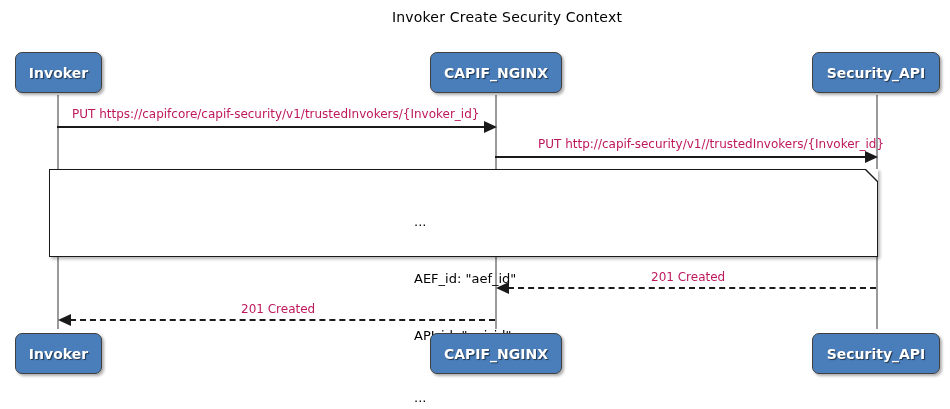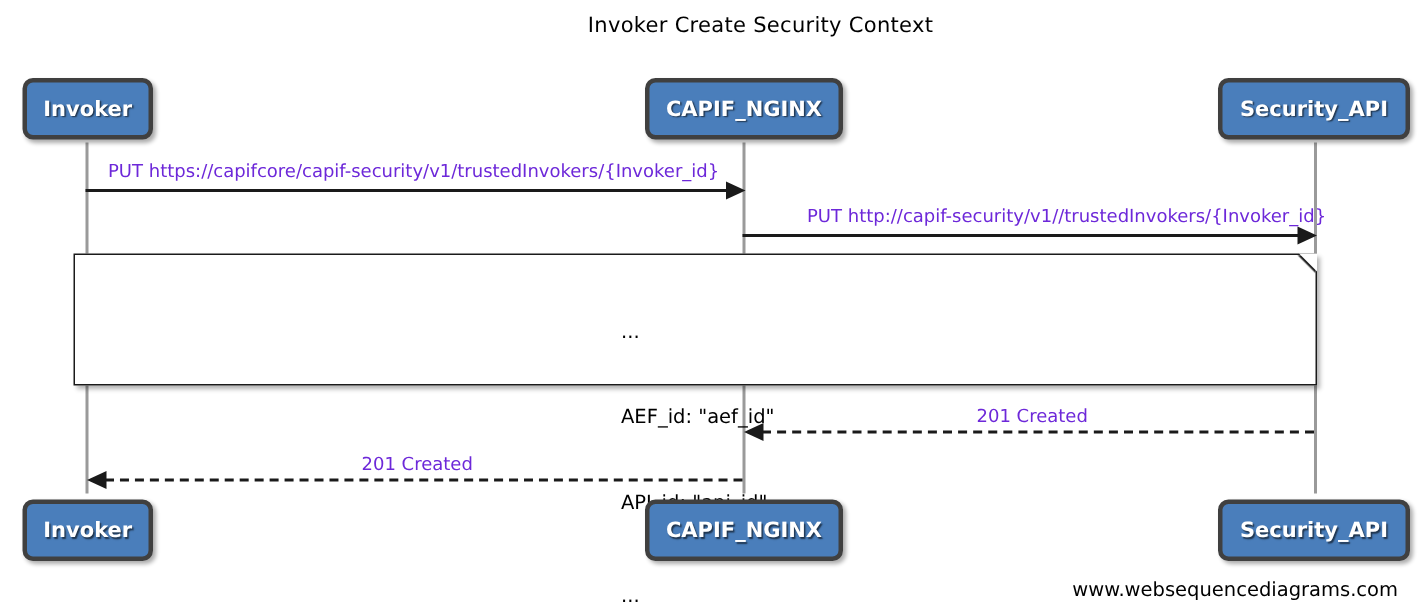--- a/index.html
+++ b/index.html
@@ -40,21 +40,21 @@
     background: #9a9a9a;
     top: 95px;
     height: 234px;
   }
 
   
   .actor {
     position: absolute;
     height: 41px;
     background: #4a7ebb;
-    border: 3px solid #404040;
+    border: 1px solid #404040;
     border-radius: 7px;
     box-shadow: 2px 2px 3px rgba(0,0,0,0.33);
     display: flex;
     align-items: center;
     justify-content: center;
     box-sizing: border-box;
   }
   .actor-label {
     font-size: 14px;
     font-weight: bold;
@@ -68,21 +68,21 @@
     position: absolute;
     height: 0;
     border-top: 2px solid #1a1a1a;
   }
   .msg-line.dashed {
     border-top: 2px dashed #1a1a1a;
   }
   .msg-label {
     position: absolute;
     font-size: 12px;
-    color: #6d28d9;
+    color: #be185d;
     white-space: nowrap;
   }
   .arrowhead {
     position: absolute;
     width: 0;
     height: 0;
     border-top: 6px solid transparent;
     border-bottom: 6px solid transparent;
   }
   .arrowhead.right {
@@ -182,15 +182,14 @@
   <div class="actor" style="left:15px; top:333px; width:87px;">
     <span class="actor-label">Invoker</span>
   </div>
   <div class="actor" style="left:430px; top:333px; width:132px;">
     <span class="actor-label">CAPIF_NGINX</span>
   </div>
   <div class="actor" style="left:812px; top:333px; width:128px;">
     <span class="actor-label">Security_API</span>
   </div>
 
-  <div class="footer">www.websequencediagrams.com</div>
 
 </div>
 
 </body></html>

